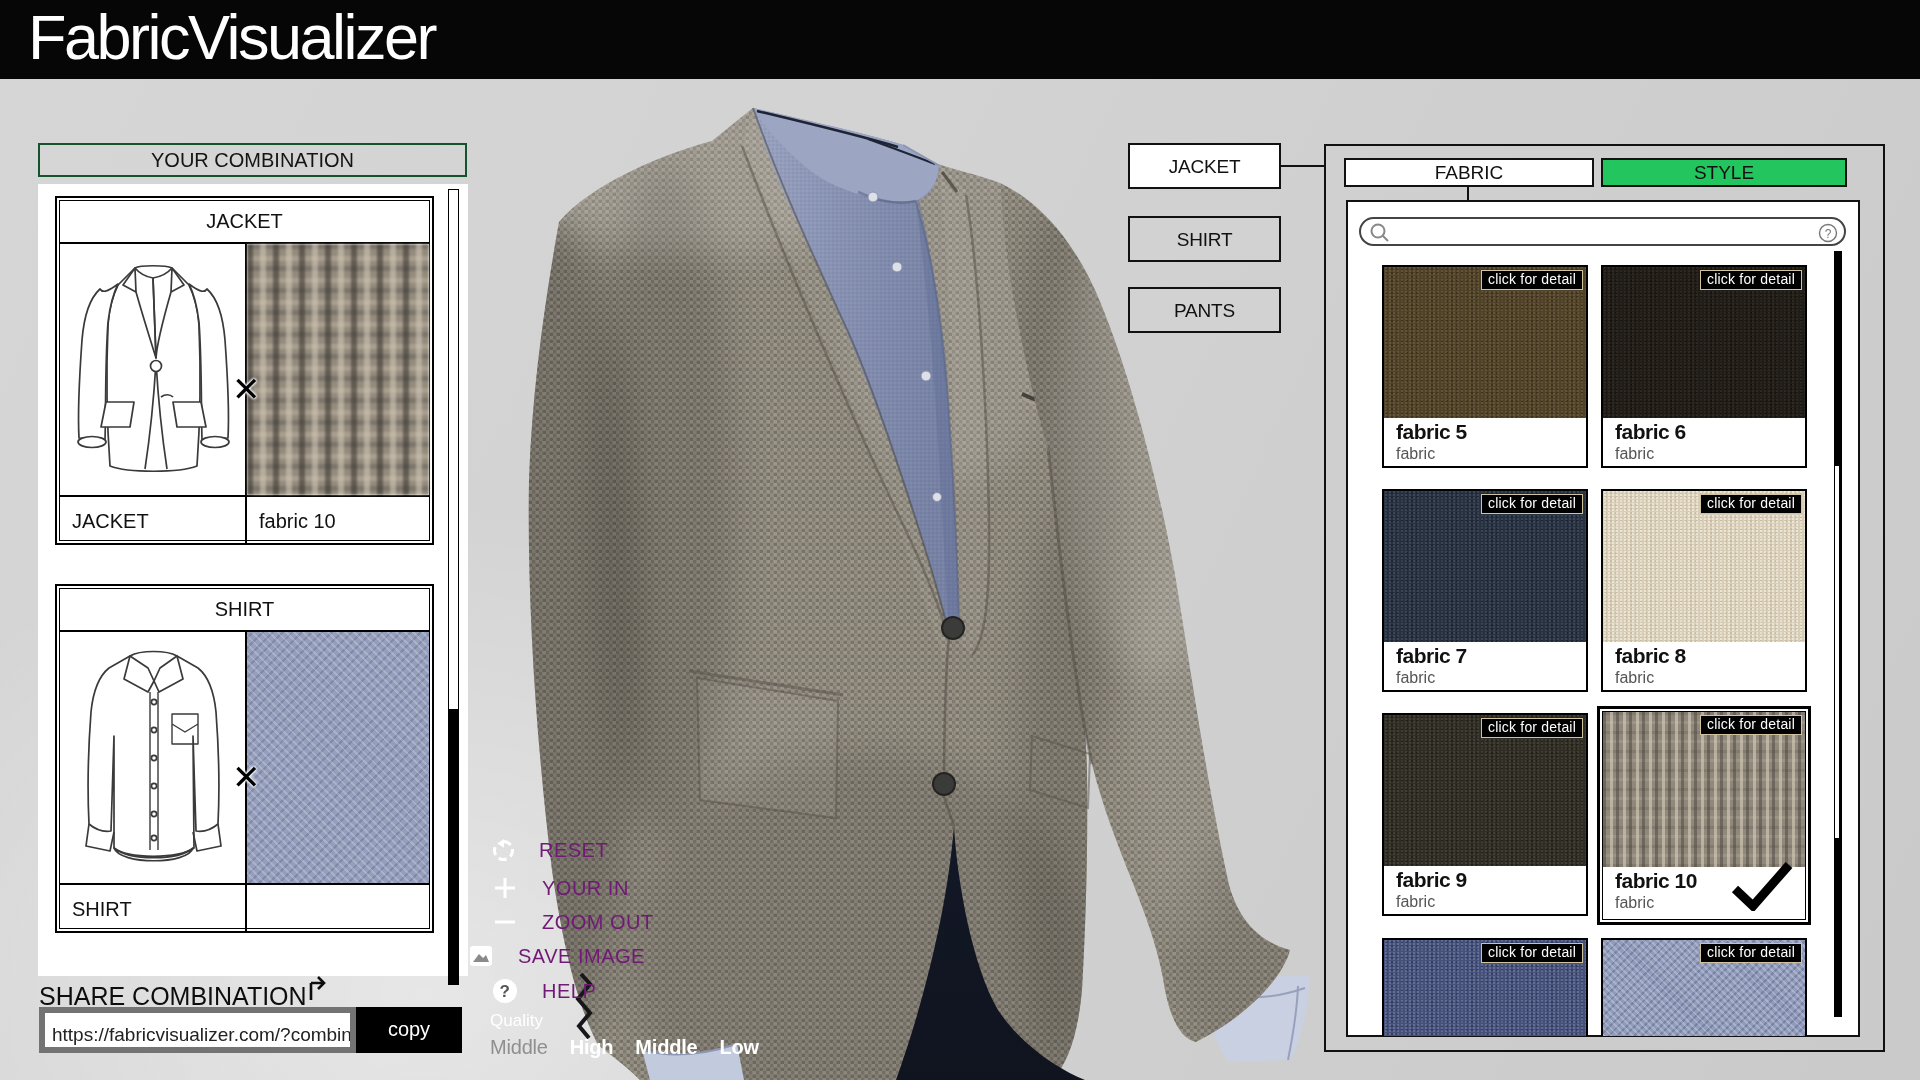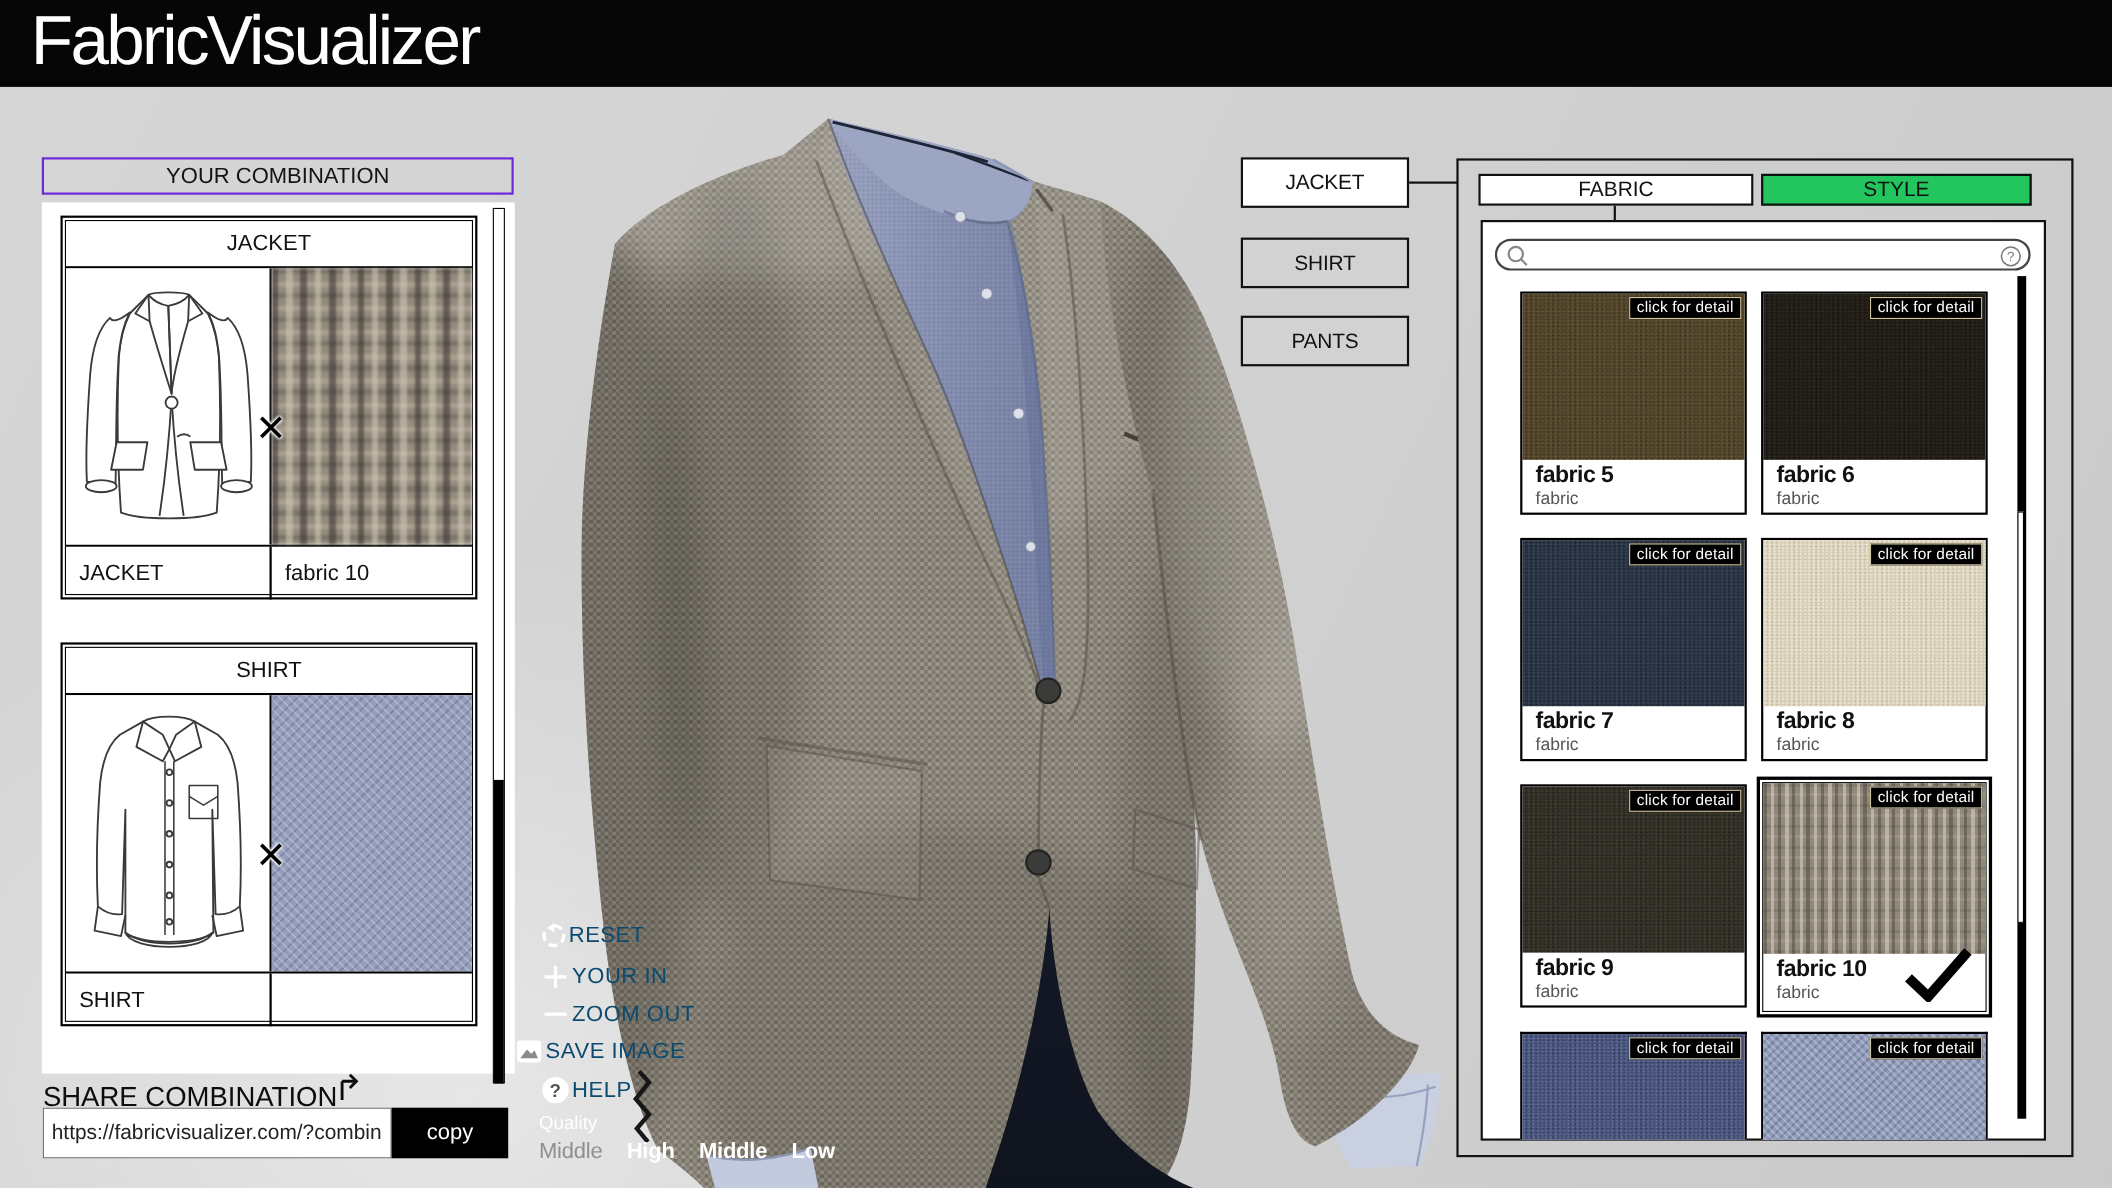--- a/index.html
+++ b/index.html
@@ -7,42 +7,42 @@
   body { background:#d2d2d2; position:relative; }
   #bg { position:absolute; inset:0;
     background:
       radial-gradient(900px 700px at 22% 92%, rgba(255,255,255,.45), rgba(255,255,255,0) 70%),
       linear-gradient(115deg, #d6d6d6 0%, #d2d2d2 45%, #cacaca 100%);
   }
   #topbar { position:absolute; left:0; top:0; width:1920px; height:79px; background:#060606; }
   #title { position:absolute; left:28px; top:1px; color:#fff; font-size:63px; letter-spacing:-2.5px; }
   .abs { position:absolute; }
   
-  #combo-head { left:38px; top:143px; width:429px; height:34px; border:2px solid #6d28d9;
+  #combo-head { left:38px; top:143px; width:429px; height:34px; border:2px solid #14532d;
      text-align:center; font-size:20px; line-height:30px; color:#141414; letter-spacing:0px; }
   #left-panel { left:38px; top:184px; width:430px; height:792px; background:#fff; }
   .card { left:55px; width:379px; border:2px solid #000; background:#fff; padding:2px; }
   .card-in { border:1px solid #000; width:100%; height:100%; position:relative; }
   .card-head { height:43px; border-bottom:2px solid #000; text-align:center; font-size:20px; line-height:41px; color:#111; }
   .card-body { display:flex; }
   .cell-l { width:187px; border-right:2px solid #000; position:relative; background:#fff; }
   .cell-r { flex:1; position:relative; }
   .card-cap { border-top:2px solid #000; display:flex; height:50px; }
   .card-cap .c1 { width:187px; border-right:2px solid #000; font-size:20px; line-height:48px; padding-left:12px; color:#111; }
   .card-cap .c2 { flex:1; font-size:20px; line-height:48px; padding-left:12px; color:#111; }
   .xmark { position:absolute; font-size:34px; color:#000; text-shadow:0 0 3px #fff,0 0 3px #fff,0 0 3px #fff; z-index:5; }
   #lscroll { left:448px; top:189px; width:11px; height:796px; border:1px solid #000; background:#fff; }
   #lthumb { position:absolute; left:0px; top:519px; width:9px; height:276px; background:#000; }
   #share-t { left:39px; top:976px; font-size:25px; color:#0d0d0d; letter-spacing:0px; }
-  #share-in { left:39px; top:1007px; width:317px; height:46px; background:#fff; border:1px solid #737373;
+  #share-in { left:39px; top:1007px; width:317px; height:46px; background:#fff; border:6px solid #737373;
       font-size:19px; line-height:44px; color:#222; padding-left:7px; white-space:nowrap; overflow:hidden; }
   #share-btn { left:356px; top:1007px; width:106px; height:46px; background:#000; color:#fff;
       font-size:20px; text-align:center; line-height:44px; }
   
-  .ctrl { color:#0c4a6e; font-size:20px; letter-spacing:.5px; display:flex; align-items:center; gap:2px; font-weight:400;}
+  .ctrl { color:#701a75; font-size:20px; letter-spacing:.5px; display:flex; align-items:center; gap:24px; font-weight:400;}
   .ctrl svg { display:block; }
   #quality { color:#fff; font-size:17px; }
   #qopts { color:#fff; font-size:20px; font-weight:700; display:flex; gap:22px; letter-spacing:-0.2px; }
   #qopts .off { color:#8f8f8f; font-weight:400; }
   
   .rbtn { left:1128px; width:153px; height:46px; border:2px solid #111; text-align:center;
      font-size:19px; color:#111; letter-spacing:-0.2px; }
   #rb1 { top:143px; background:#fff; line-height:44px;}
   #rb2 { top:216px; background:#d2d2d2; line-height:44px;}
   #rb3 { top:287px; background:#d2d2d2; line-height:44px;}

